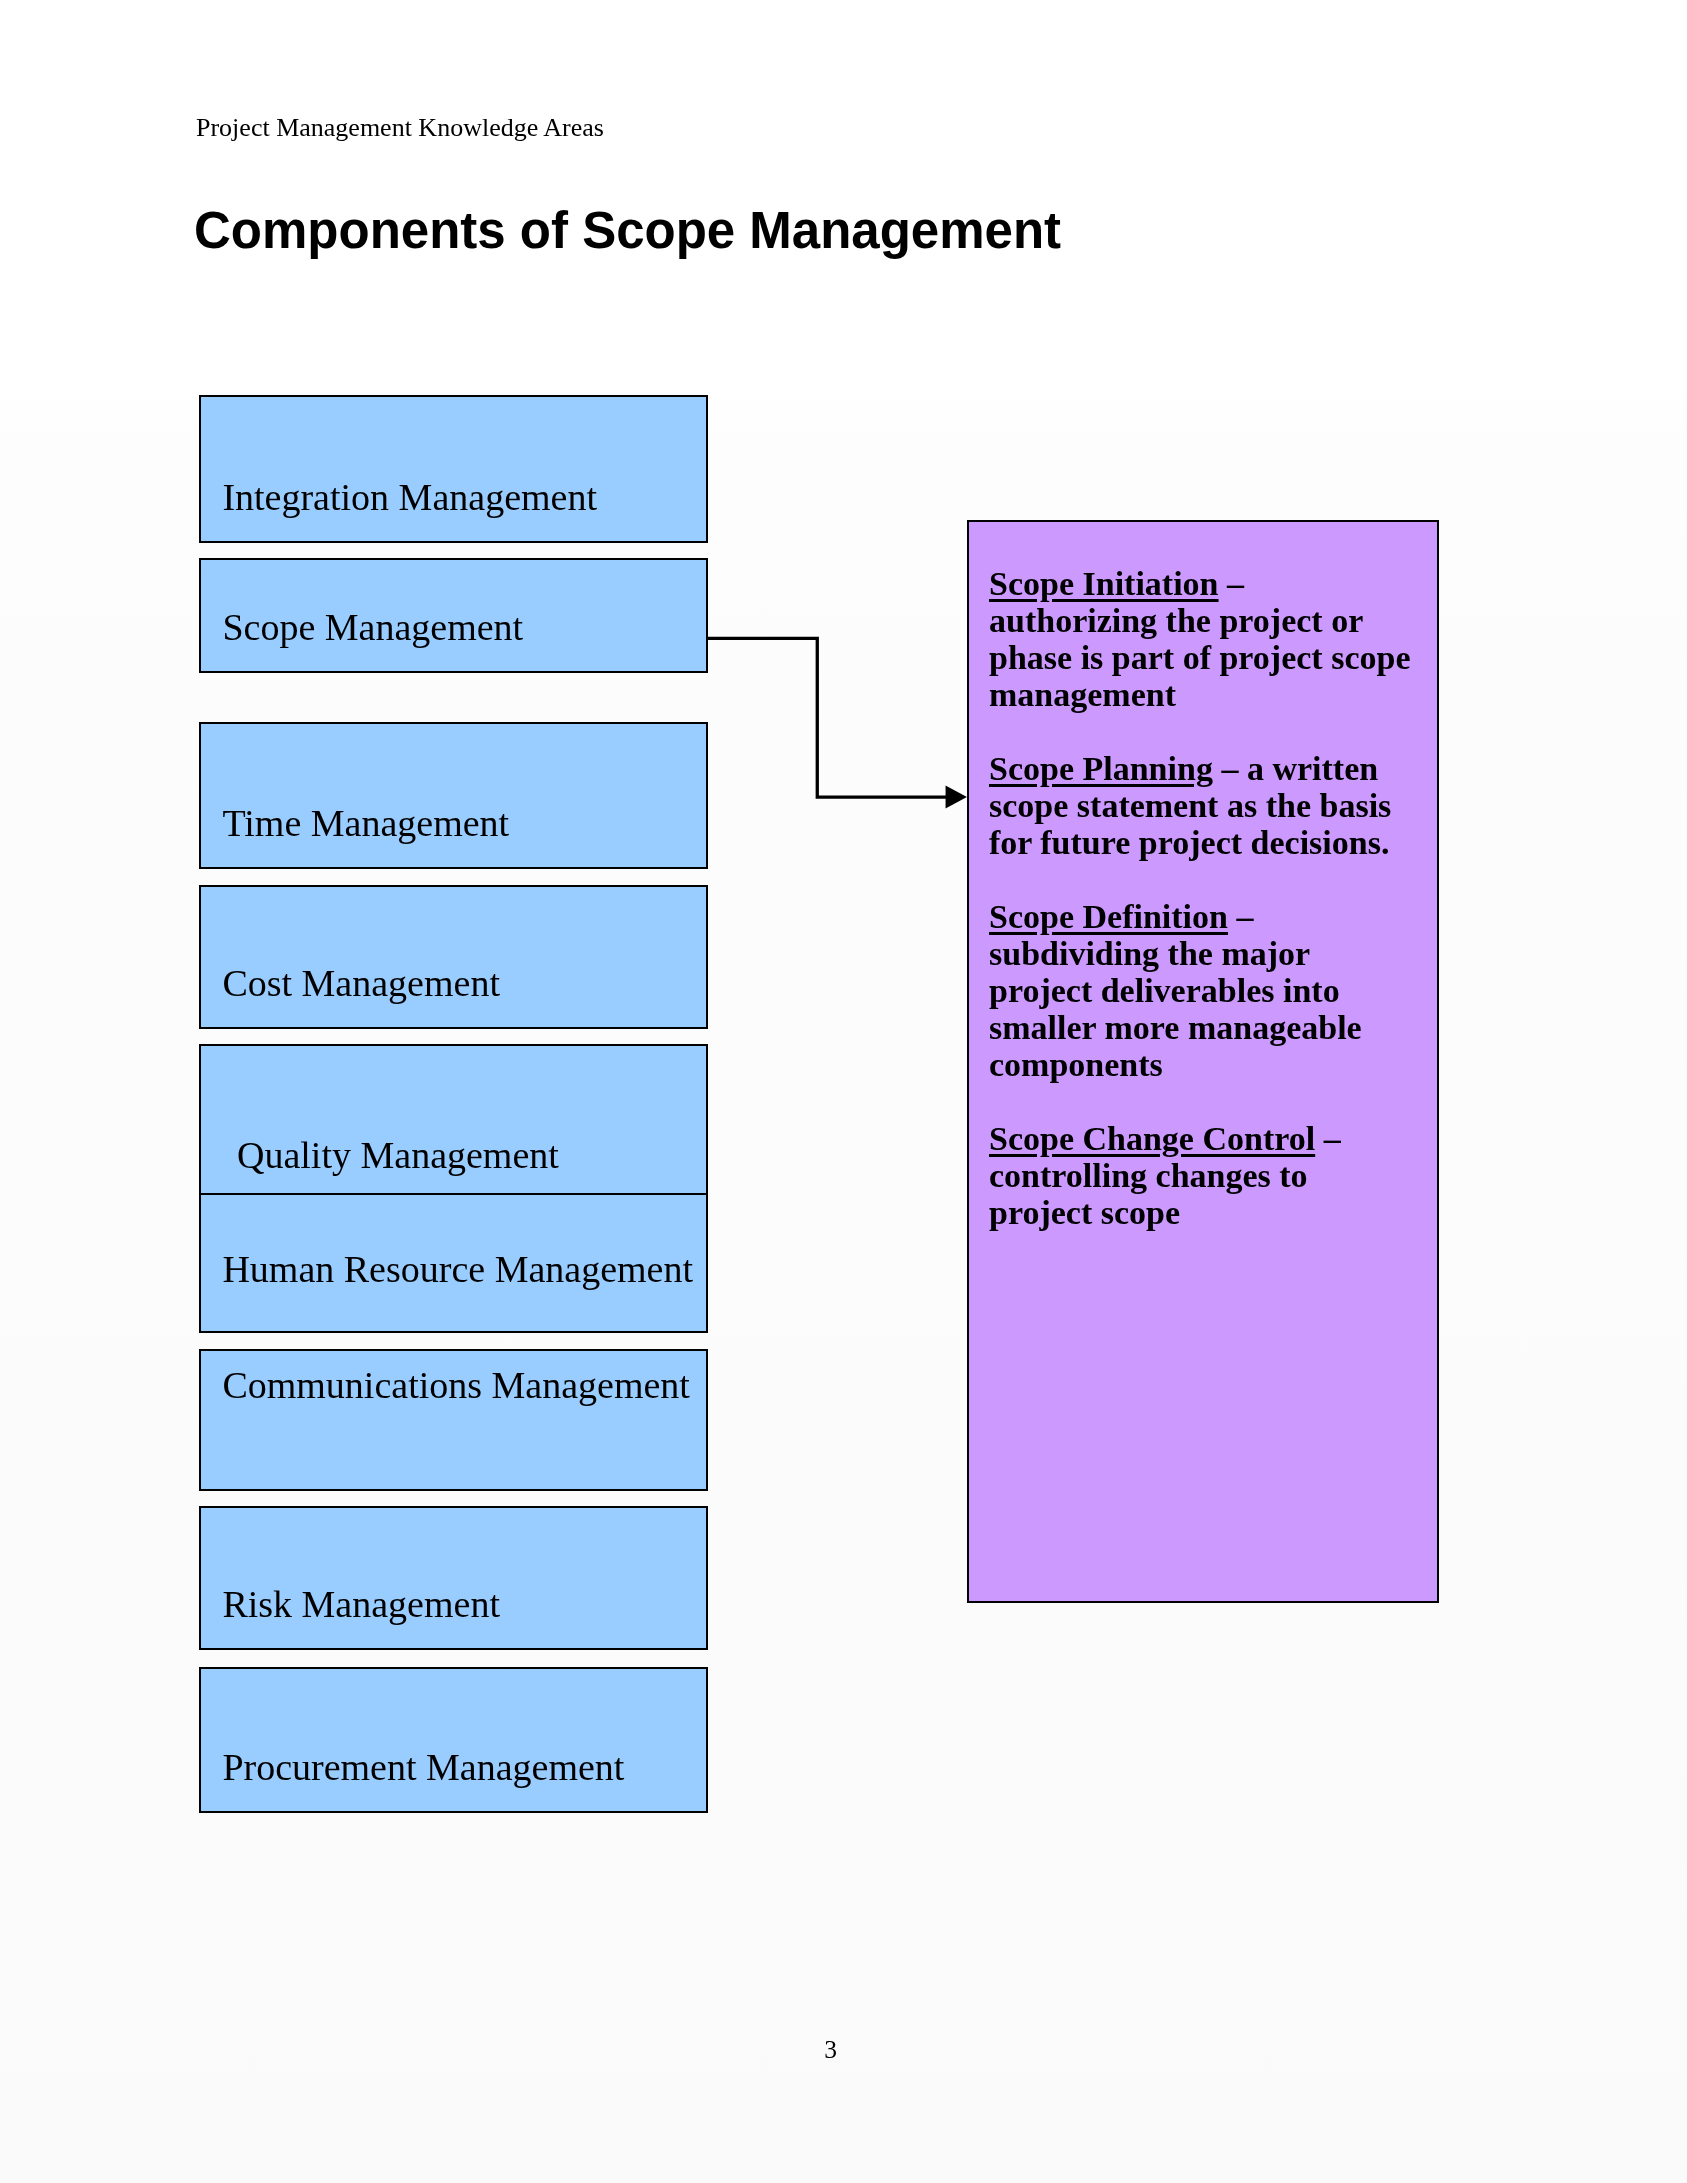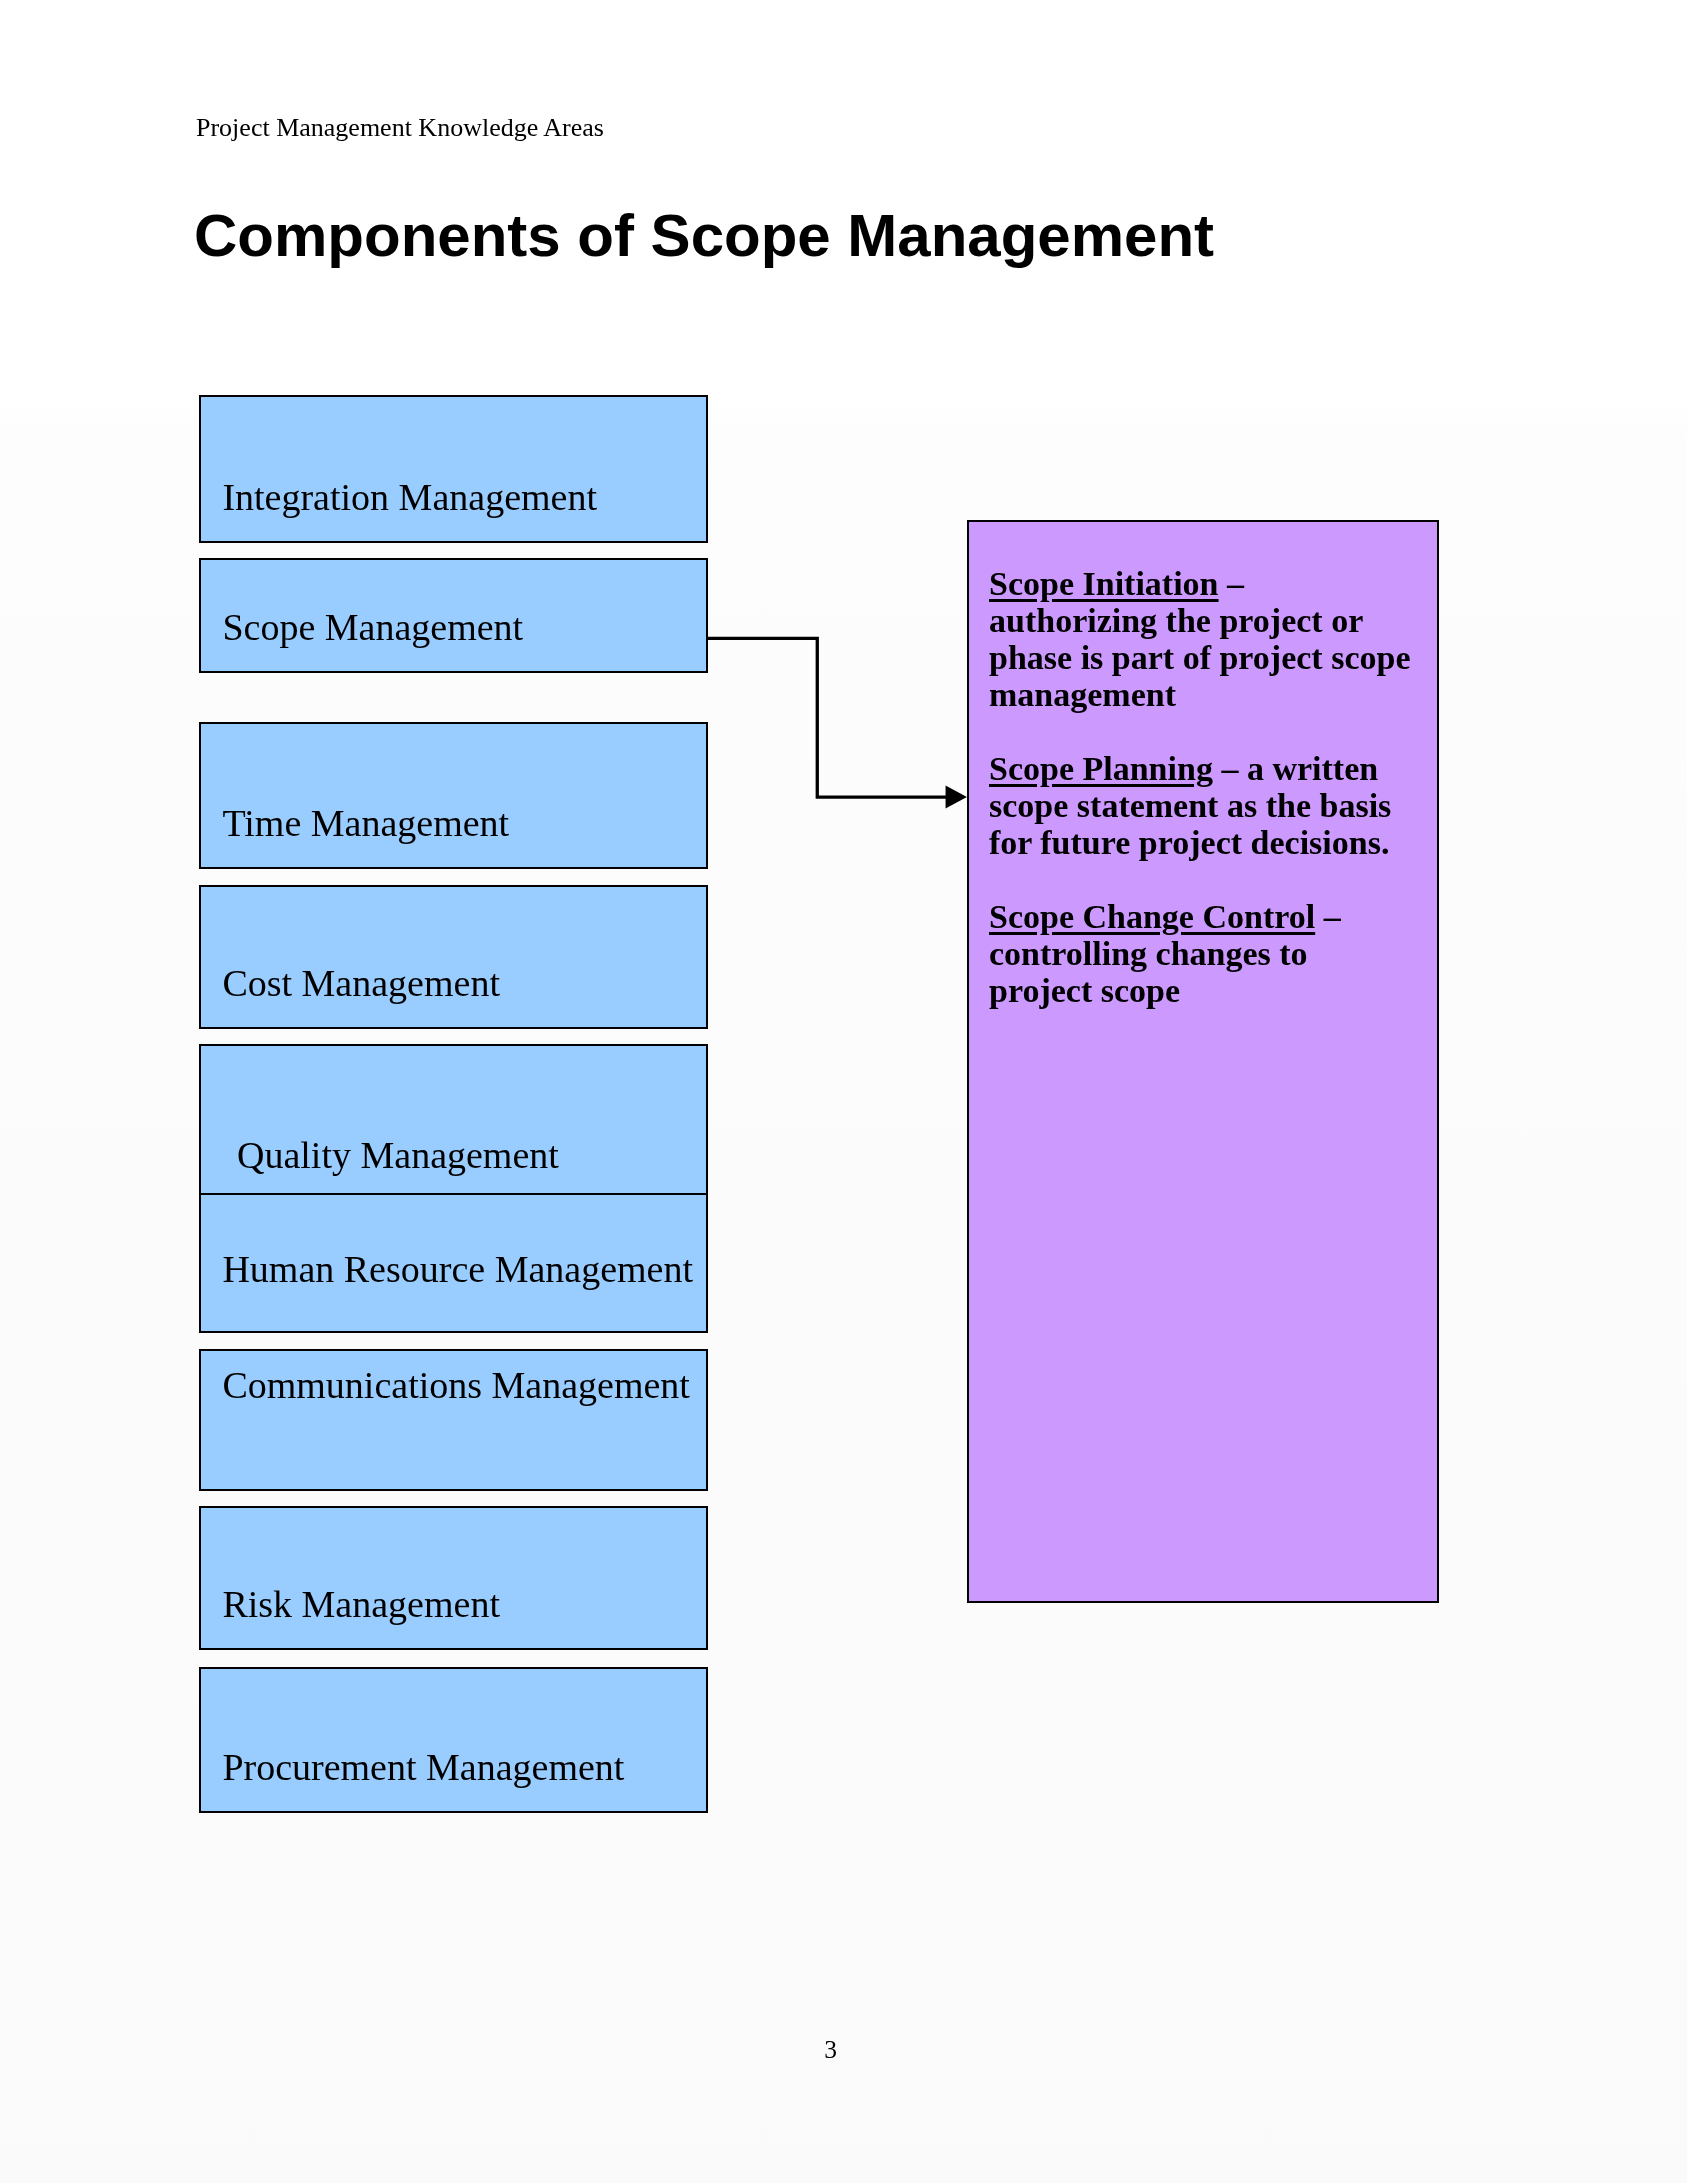--- a/index.html
+++ b/index.html
@@ -22,21 +22,21 @@
     font-size: 26px;
     line-height: 1.1;
     color: #000000;
   }
   .page-title {
     position: absolute;
     left: 194px;
     top: 203px;
     font-family: "Liberation Sans", "DejaVu Sans", sans-serif;
     font-weight: bold;
-    font-size: 60px;
+    font-size: 51px;
     line-height: 1.1;
     color: #000000;
   }
   .kbox {
     position: absolute;
     left: 199px;
     width: 509px;
     background: #99CCFF;
     border: 2.5px solid #000000;
     box-sizing: border-box;
@@ -138,19 +138,23 @@
 <div class="scope-panel">
   <p>
     <span class="scope-term">Scope Initiation</span>
     <span>– authorizing the project or phase is part of project scope management</span>
   </p>
   <p>
     <span class="scope-term">Scope Planning</span>
     <span>– a written scope statement as the basis for future project decisions.</span>
   </p>
   <p>
+    <span class="scope-term">Scope Definition</span>
+    <span>– subdividing the major project deliverables into smaller more manageable components</span>
+  </p>
+  <p>
     <span class="scope-term">Scope Change Control</span>
     <span>– controlling changes to project scope</span>
   </p>
 </div>
 
 <div class="page-number">3</div>
 
 
 </body></html>

